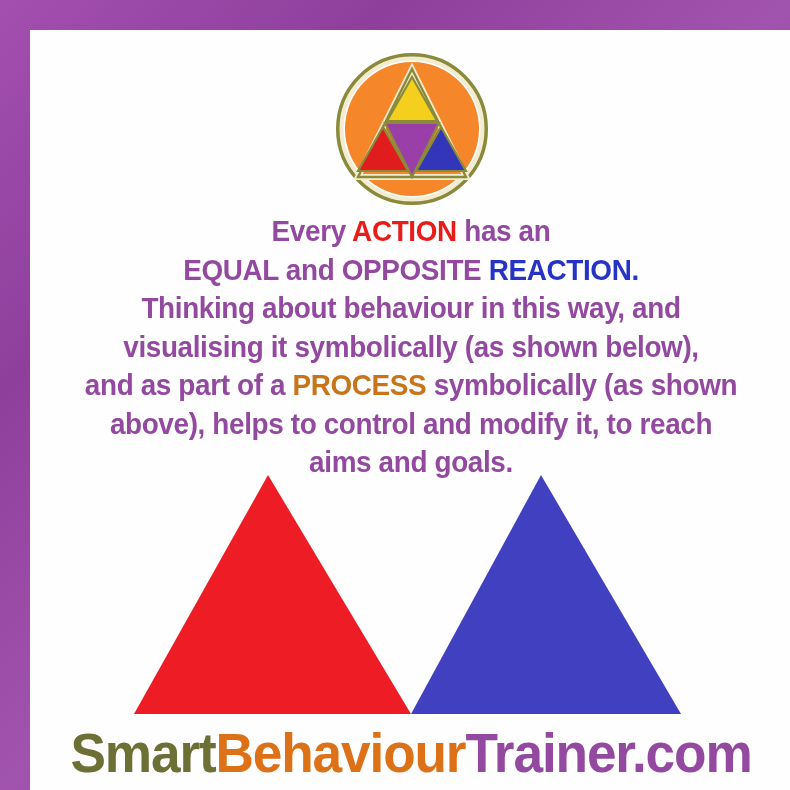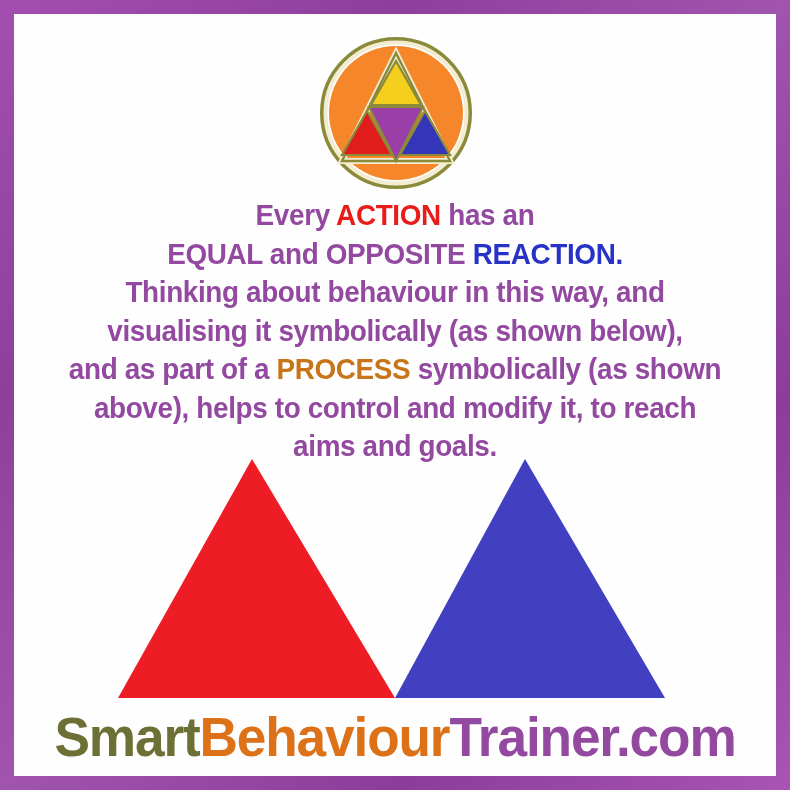--- a/index.html
+++ b/index.html
@@ -6,21 +6,21 @@
     margin: 0;
     padding: 0;
     background: #ffffff;
   }
   #poster {
     position: relative;
     width: 790px;
     height: 790px;
     box-sizing: border-box;
     background: linear-gradient(135deg, #a34fb0 0%, #8e3f9c 25%, #a154ae 50%, #8b3d99 75%, #a855b4 100%);
-    padding: 14px;
+    padding: 30px;
     overflow: hidden;
     font-family: "Liberation Sans", "DejaVu Sans", sans-serif;
   }
   #canvas {
     position: relative;
     width: 762px;
     height: 762px;
     background: #fefeff;
     overflow: hidden;
   }

